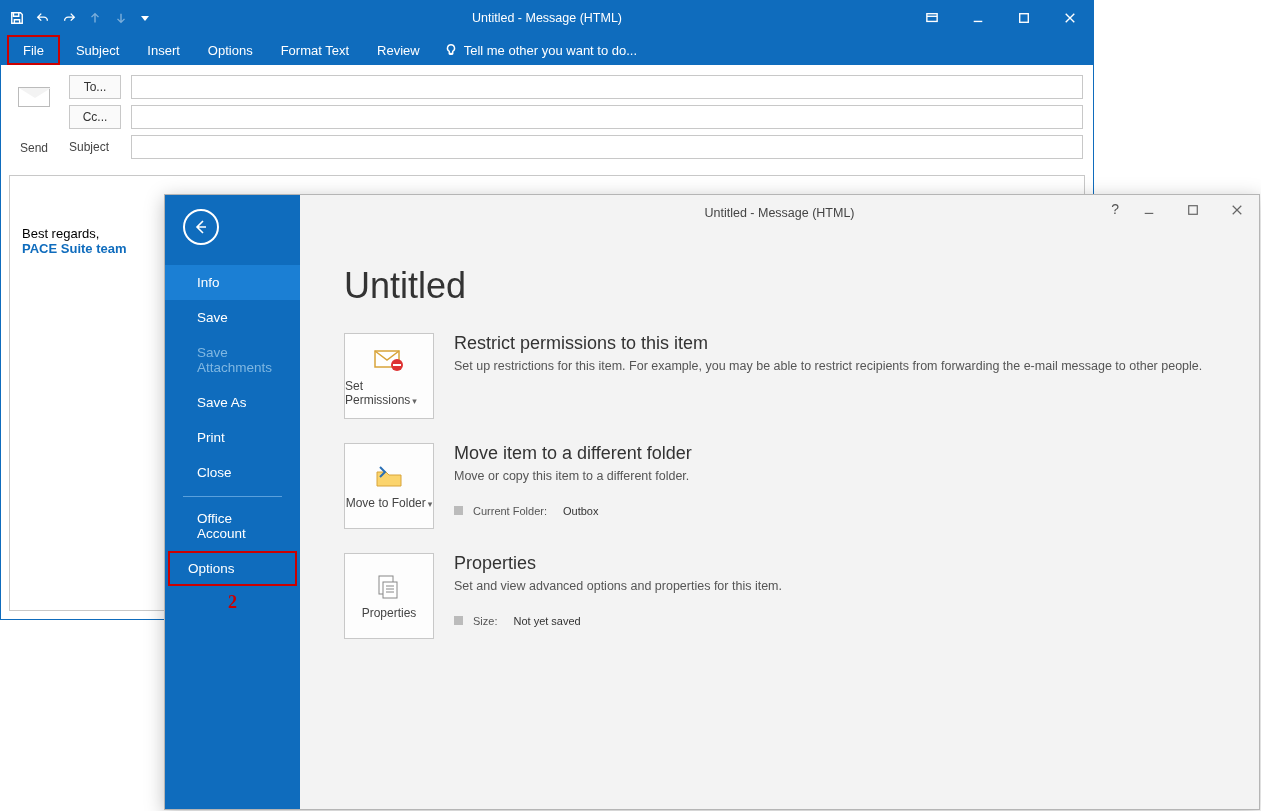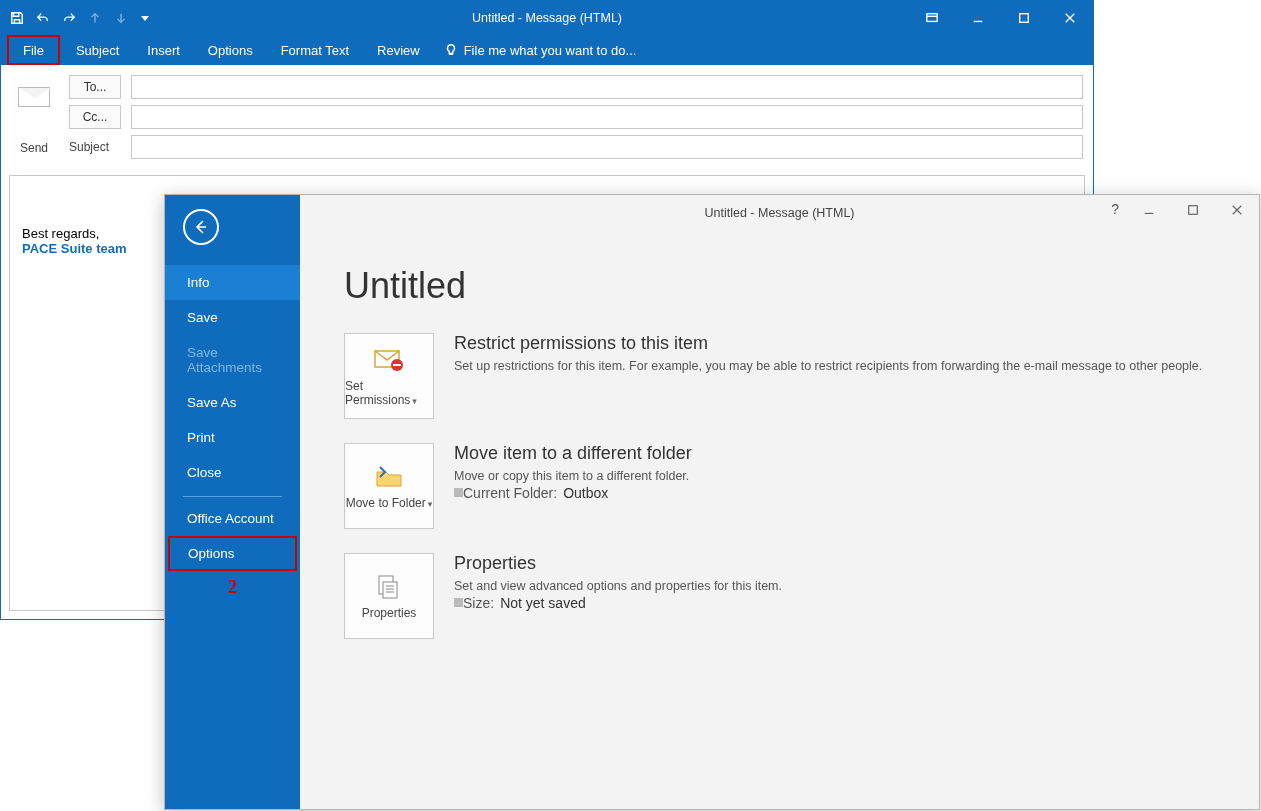--- a/index.html
+++ b/index.html
@@ -37,21 +37,21 @@
   .field-input { flex:1; height:24px; border:1px solid #c8c8c8; background:#fff; }
   .compose-editor { position:absolute; left:8px; top:174px; right:8px; bottom:8px; border:1px solid #c8c8c8; padding: 50px 12px 12px 12px; font-size:13px; }
   .sig-line1 { color:#000; }
   .sig-line2 { color:#0f6cbd; font-weight:600; }
 
   
   .backstage { position:absolute; left:164px; top:194px; width:1096px; height:616px; border:1px solid #b5b5b5; background:#f0f0f0; box-shadow: 0 4px 18px rgba(0,0,0,.25); display:flex; }
   .bs-sidebar { width:135px; background:#0f6cbd; color:#fff; display:flex; flex-direction:column; padding-top:14px; }
   .bs-back { width:36px; height:36px; border:2px solid #fff; border-radius:50%; margin-left:18px; margin-bottom:20px; display:flex;align-items:center;justify-content:center; }
   .bs-back svg { width:18px; height:18px; }
-  .bs-item { font-size:13.5px; padding:10px 22px; }
+  .bs-item { font-size:13.5px; padding:10px 32px; }
   .bs-item.selected { background:#1b7fd4; }
   .bs-item.disabled { color:#7fb7e2; }
   .bs-sep { height:1px; background:#5aa0dc; margin: 6px 18px 4px 18px; }
   .bs-item.options { border:2px solid #c00; margin: 0 3px; padding:8px 18px; }
   .annot-2 { color:#c00; font-size:18px; font-weight:600; font-family:"Times New Roman",serif; text-align:center; margin-top:6px; }
 
   .bs-main { flex:1; background:#f3f3f3; position:relative; }
   .bs-titlebar { position:absolute; top:0; left:0; right:0; height:36px; display:flex; align-items:center; }
   .bs-title { position:absolute; left:50%; transform:translateX(-50%); font-size:12.5px; color:#444; }
   .bs-win { position:absolute; right:0; top:0; display:flex; }
@@ -60,21 +60,21 @@
   .bs-content { position:absolute; left:44px; top:70px; right:20px; }
   .bs-heading { font-size:36px; font-weight:300; color:#333; margin-bottom:26px; }
 
   .bs-row { display:flex; gap:20px; margin-bottom:24px; align-items:flex-start; }
   .bs-action { width:90px; height:86px; border:1px solid #c8c8c8; background:#fdfdfd; display:flex; flex-direction:column; align-items:center; justify-content:center; gap:4px; font-size:12px; color:#444; }
   .bs-action .ic { height:30px; display:flex;align-items:center;justify-content:center; }
   .bs-action-caret { font-size:9px; margin-left:2px; color:#666; }
   .bs-info { flex:1; }
   .bs-info h3 { font-size:18px; font-weight:400; color:#333; margin-bottom:4px; }
   .bs-info p { font-size:12.5px; color:#555; line-height:1.35; }
-  .bs-meta { margin-top:0; font-size:14px; color:#555; display:flex; align-items:center; }
+  .bs-meta { margin-top:20px; font-size:11px; color:#555; display:flex; align-items:center; gap:10px; }
   .bs-meta .sq { width:9px; height:9px; background:#bbb; }
   .bs-meta .lbl { color:#555; }
   .bs-meta .val { color:#333; margin-left:6px; }
 
   
   .stroke-w { stroke:#fff; fill:none; stroke-width:1.6; }
 </style>
 </head>
 <body>
 
@@ -138,21 +138,21 @@
     <div class="tab tab-file">File</div>
     <div class="tab">Subject</div>
     <div class="tab">Insert</div>
     <div class="tab">Options</div>
     <div class="tab">Format Text</div>
     <div class="tab">Review</div>
     <div class="tellme">
       <svg viewBox="0 0 16 16">
           <path class="stroke-w" d="M8 2a4 4 0 0 1 2 7.5V12H6V9.5A4 4 0 0 1 8 2zM6 13h4"></path>
         </svg>
-      <span>File me what you want to do...</span>
+      <span>Tell me other you want to do...</span>
     </div>
   </div>
 
   <div class="annot-1">1</div>
 
   <div class="compose-body">
     <div class="send-area">
       <div class="send-icon"></div>
       <div class="send-label">Send</div>
     </div>

